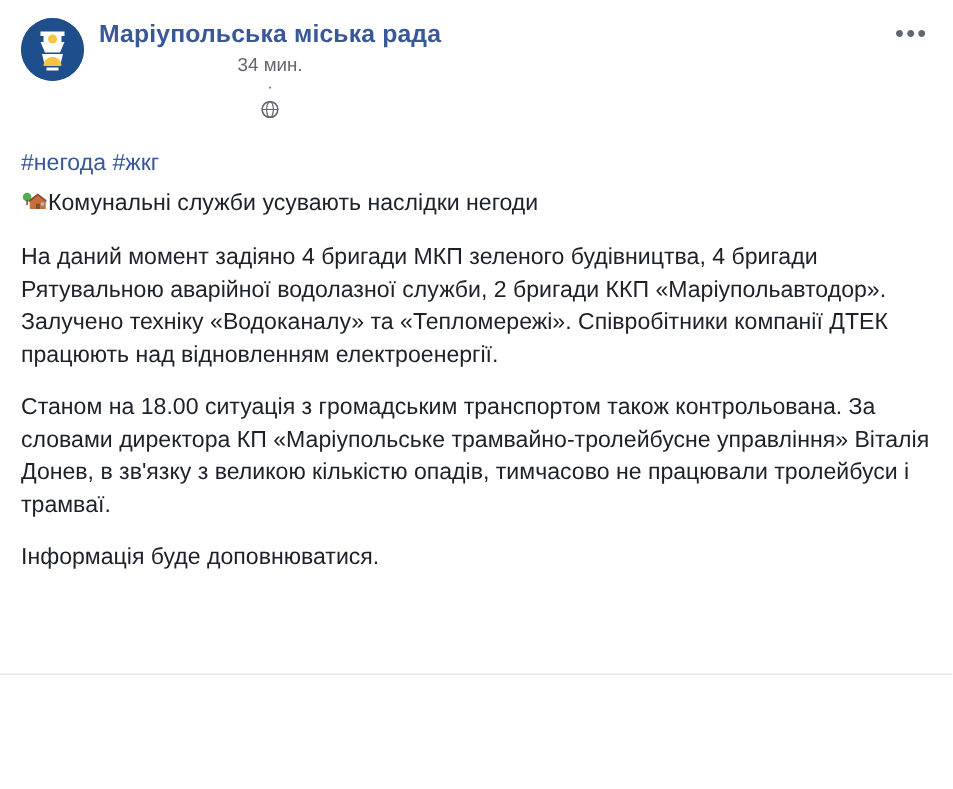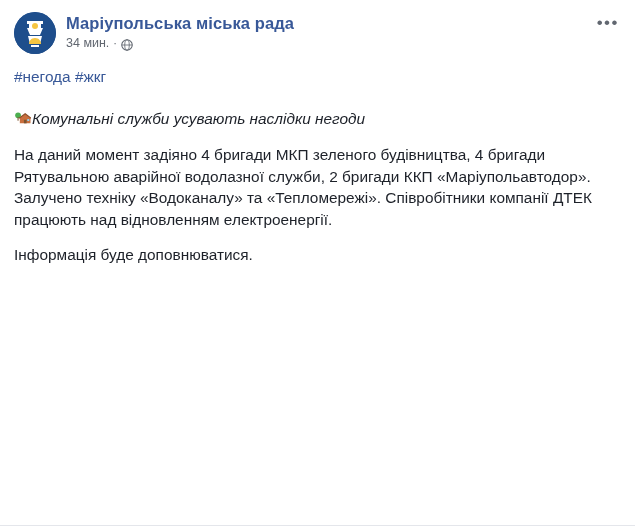--- a/index.html
+++ b/index.html
@@ -9,21 +9,21 @@
   }
   body {
     width: 635px;
     height: 526px;
     font-family: "Liberation Sans", sans-serif;
     overflow: hidden;
   }
   .post {
     position: relative;
     width: 635px;
-    height: 526px;
+    height: 450px;
     box-sizing: border-box;
     background: #ffffff;
     border: 1px solid #e4e6eb;
     border-top: none;
     border-left: none;
     border-right: none;
   }
   .post-header {
     display: flex;
     align-items: flex-start;
@@ -58,20 +58,21 @@
     line-height: 20px;
     letter-spacing: 0.1px;
   }
   .meta {
     display: flex;
     align-items: center;
     margin-top: 3px;
     color: #616770;
     font-size: 12.5px;
     line-height: 15px;
+    flex-direction: column;
   }
   .meta .dot {
     margin: 0 4px;
     font-size: 11px;
     line-height: 15px;
     color: #616770;
   }
   .globe-icon {
     display: inline-block;
     width: 12px;
@@ -90,35 +91,34 @@
     cursor: pointer;
     padding: 2px 2px;
   }
   .post-body {
     padding: 10px 14px 0 14px;
     color: #1d2129;
     font-size: 15.4px;
     line-height: 21.5px;
   }
   .hashtags {
-    margin: 2px 0 0 0;
+    margin: 10px 0 0 0;
   }
   .hashtags a {
     color: #385898;
     text-decoration: none;
     font-size: 15.4px;
   }
   .para {
     margin: 0 0 14px 0;
     color: #1d2129;
   }
   .para.headline {
-    margin-top: 20px;
+    margin-top: 4px;
     margin-bottom: 15px;
-    font-style: italic;
   }
   .emoji-house {
     display: inline-block;
     width: 17px;
     height: 16px;
     position: relative;
     top: 2px;
     margin-right: 1px;
   }
   .last-para { margin-bottom: 12px; }
@@ -173,15 +173,16 @@
           <rect x="3.4" y="8" width="1.2" height="4" fill="#7b5430"></rect>
           <path d="M6 9 L12 4.5 L18 9 L18 15 L6 15 Z" fill="#c96f3e"></path>
           <path d="M5.2 9.4 L12 4.2 L18.8 9.4" fill="none" stroke="#8d4b26" stroke-width="1.4"></path>
           <rect x="10.6" y="11" width="3" height="4" fill="#7b5430"></rect>
           <rect x="14.4" y="10.2" width="2.2" height="2.2" fill="#8fd3f4"></rect>
         </svg>
       </span><span>Комунальні служби усувають наслідки негоди</span>
     </div>
 
     <div class="para">На даний момент задіяно 4 бригади МКП зеленого будівництва, 4 бригади Рятувальною аварійної водолазної служби, 2 бригади ККП «Маріупольавтодор». Залучено техніку «Водоканалу» та «Тепломережі». Співробітники компанії ДТЕК працюють над відновленням електроенергії.</div>
+    <div class="para">Станом на 18.00 ситуація з громадським транспортом також контрольована. За словами директора КП «Маріупольське трамвайно-тролейбусне управління» Віталія Донев, в зв'язку з великою кількістю опадів, тимчасово не працювали тролейбуси і трамваї.</div>
     <div class="para last-para">Інформація буде доповнюватися.</div>
   </div>
 </div>
 
 </body></html>

